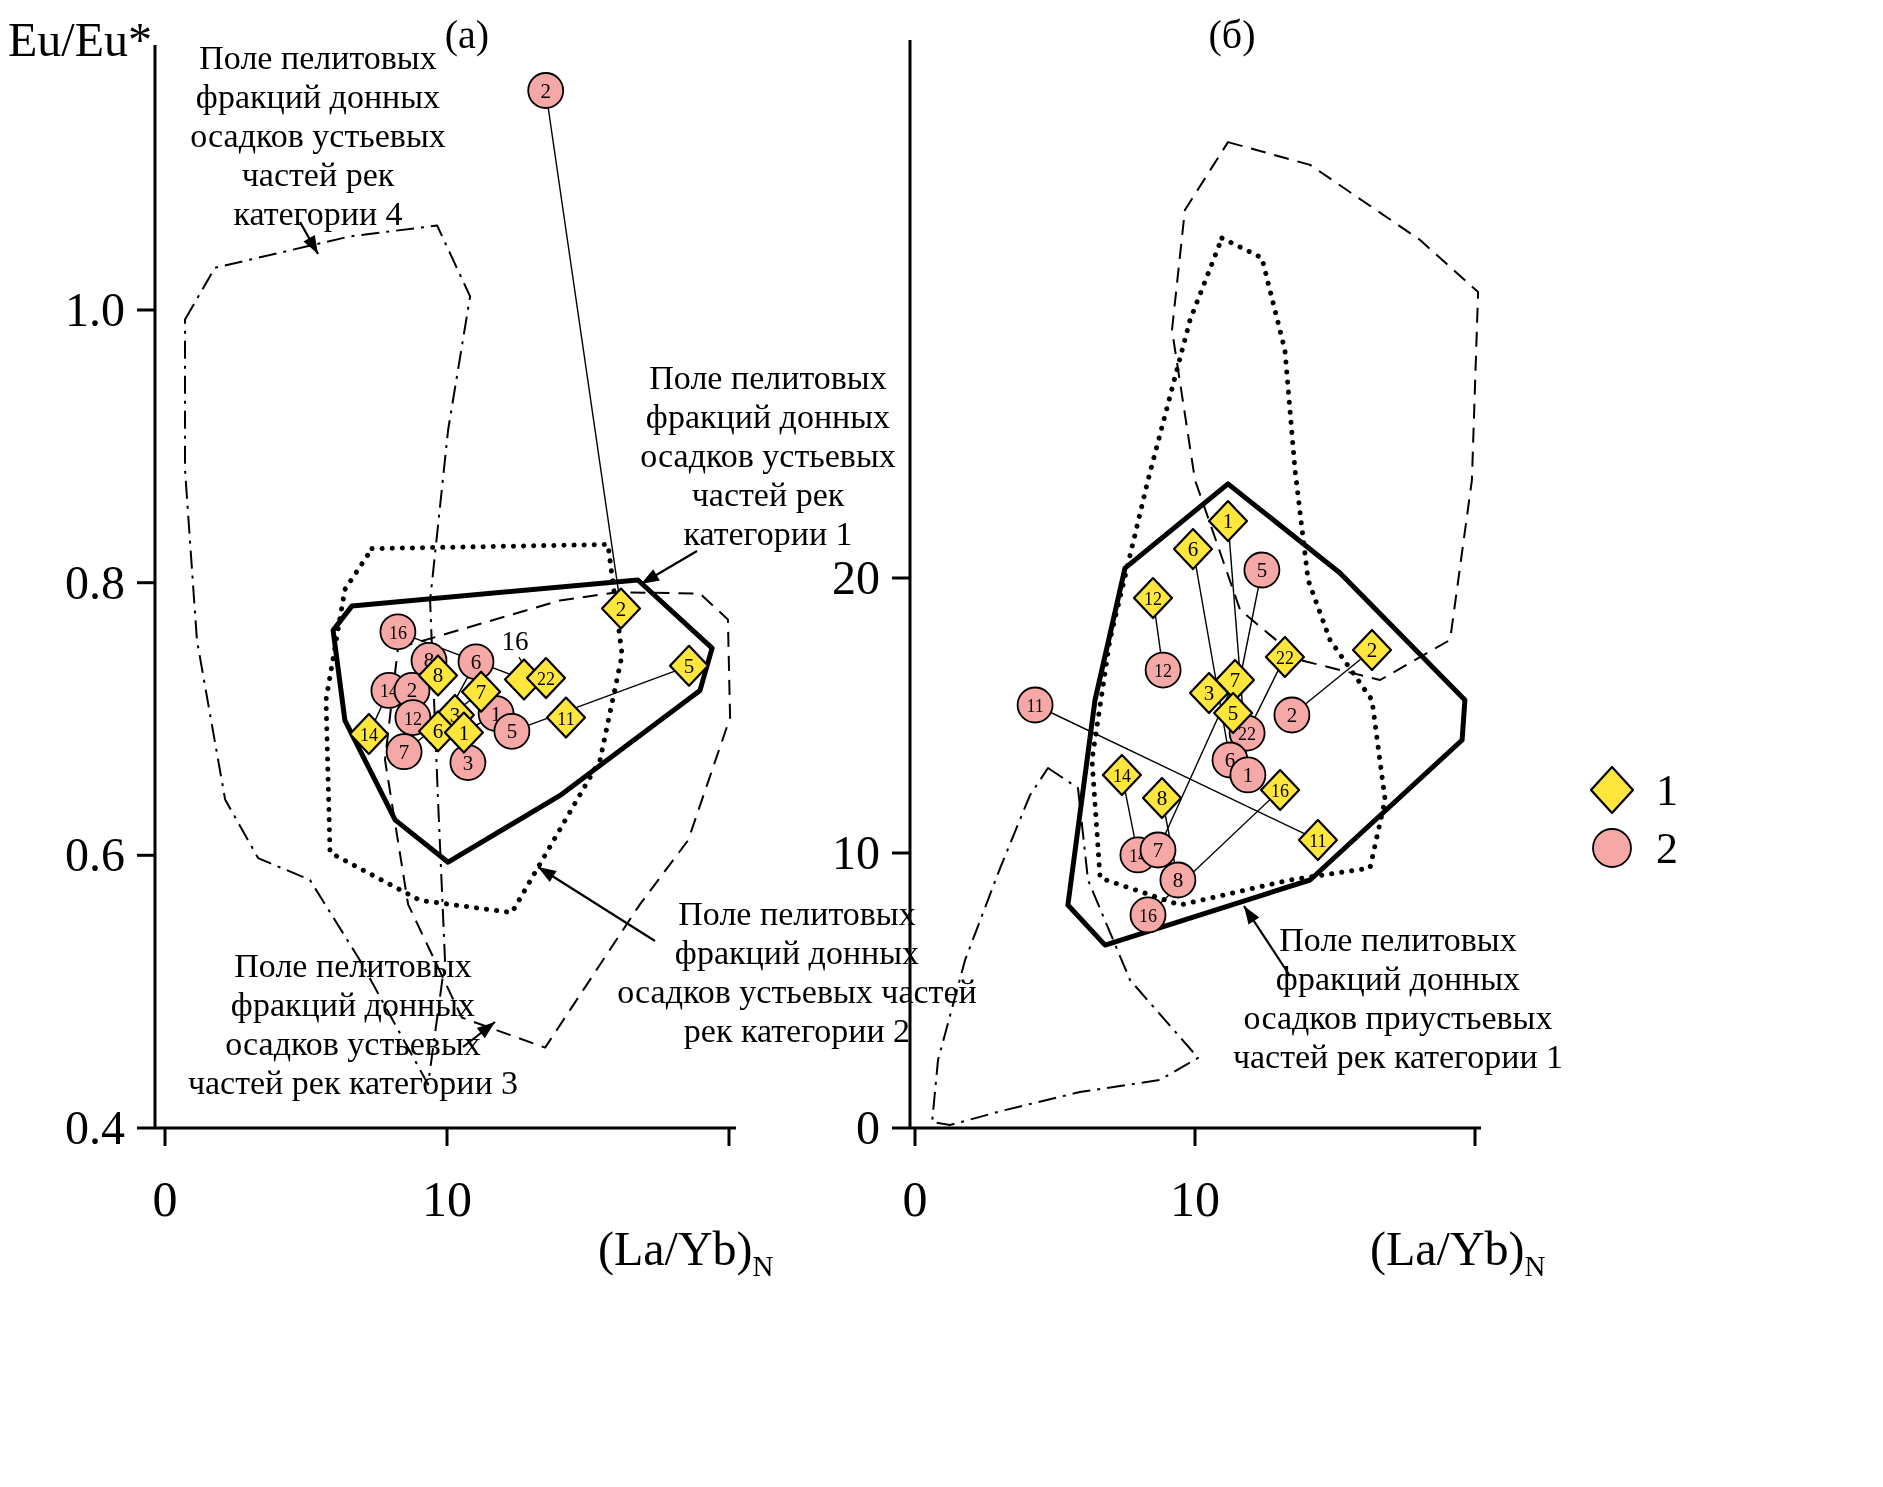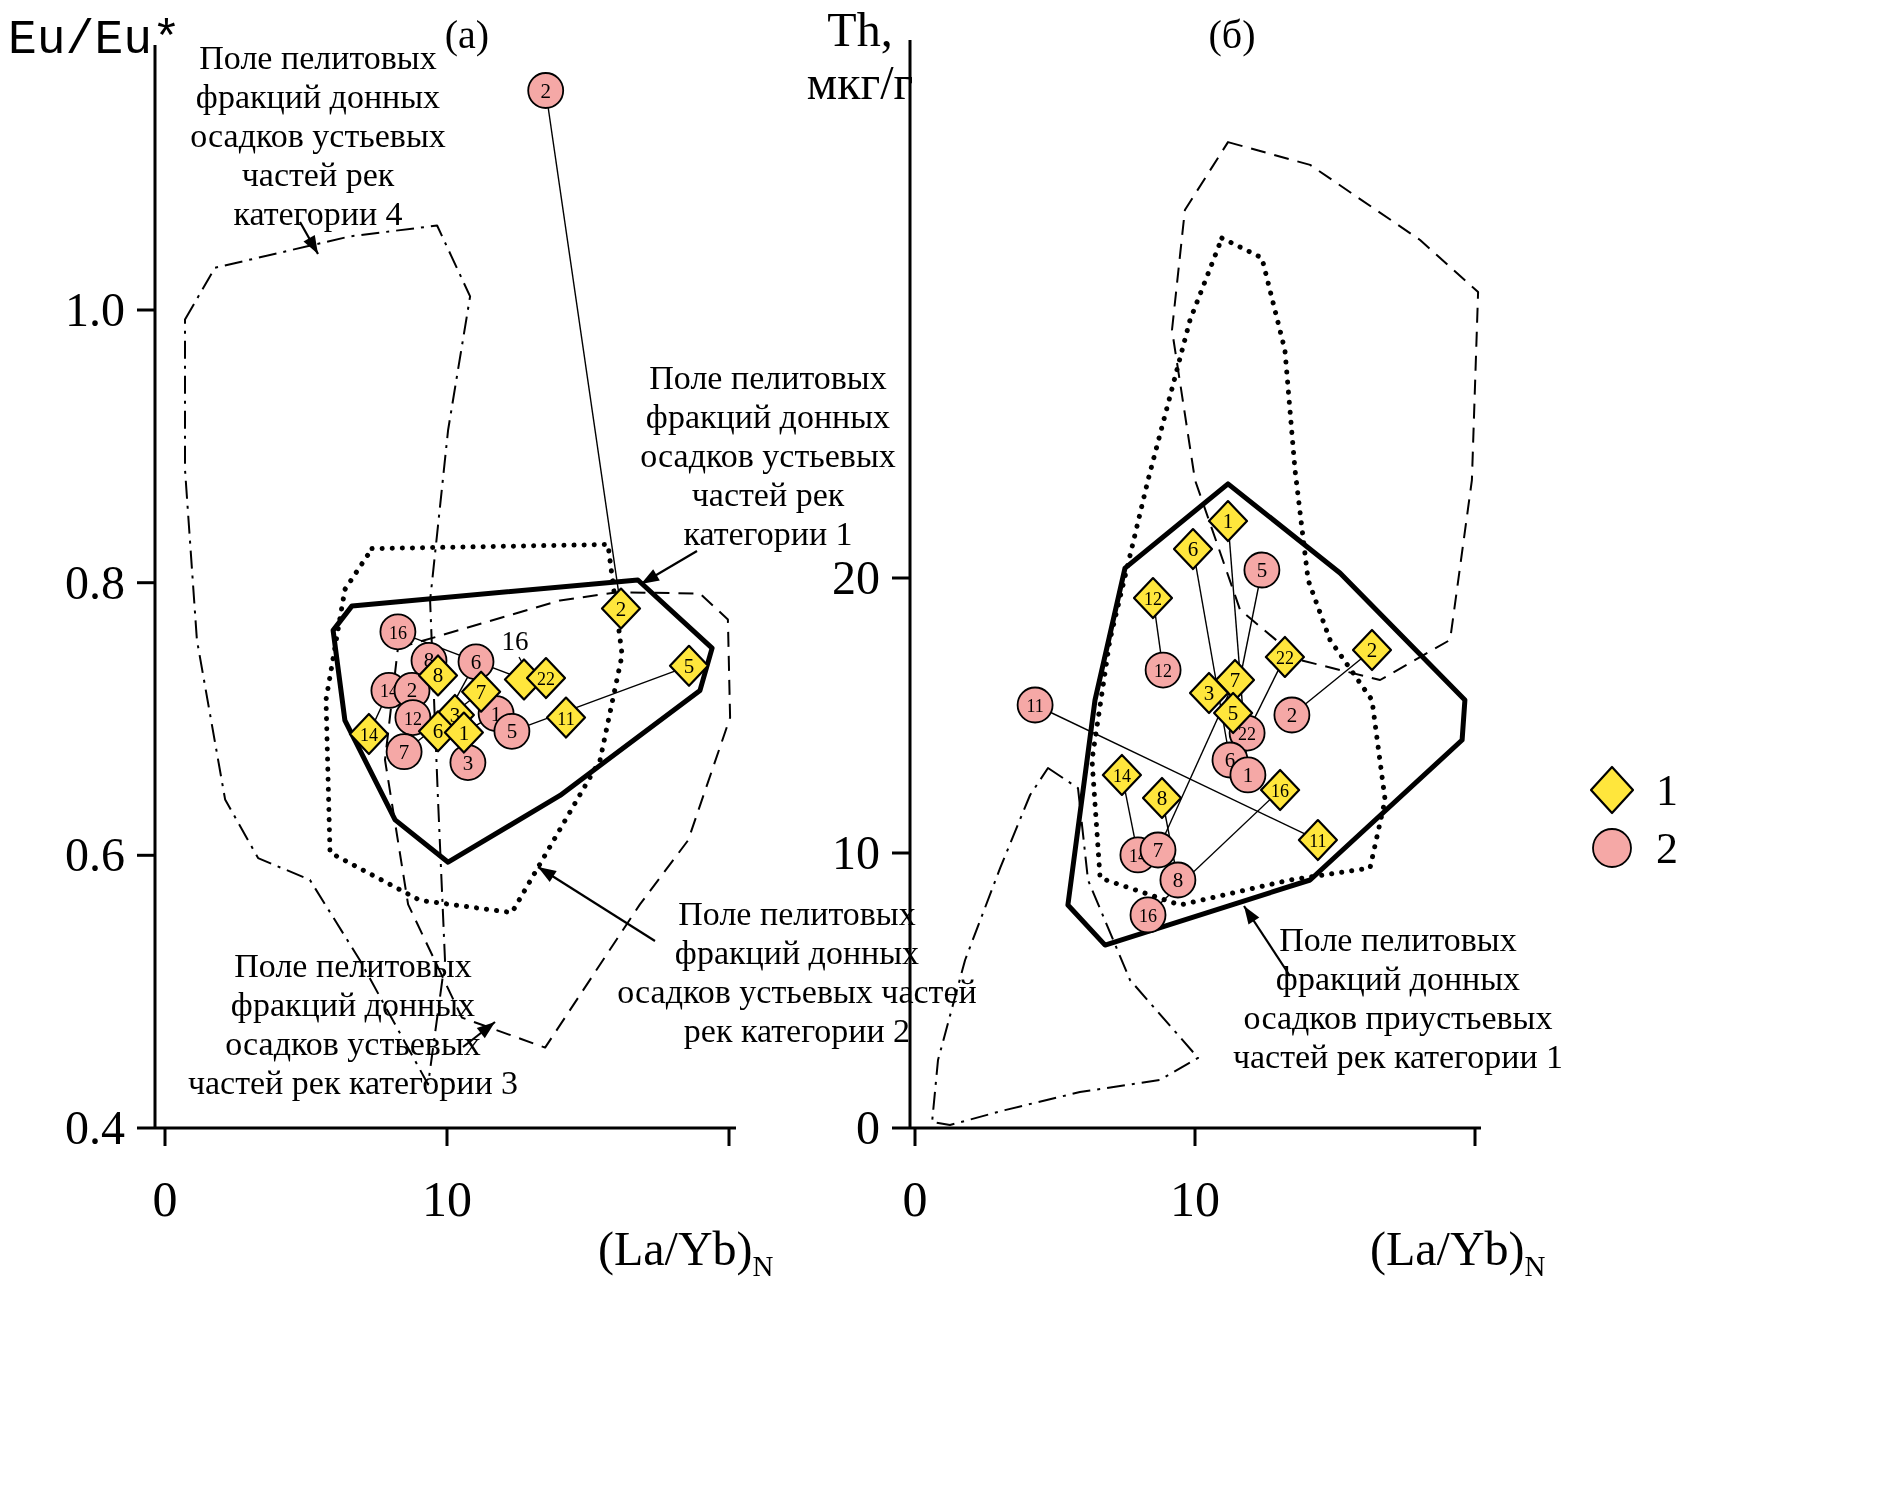--- a/index.html
+++ b/index.html
@@ -198,24 +198,22 @@
       <line x1="463" y1="1047" x2="495" y2="1022" stroke="#000" stroke-width="2.2"></line>
       <polygon points="495,1022 484.8,1038.2 476.8,1028.0" fill="#000"></polygon>
       <line x1="1290" y1="976" x2="1244" y2="906" stroke="#000" stroke-width="2.2"></line>
       <polygon points="1244,906 1259.3,917.5 1248.5,924.6" fill="#000"></polygon>
       <path d="M 1612 767 L 1633 790 L 1612 813 L 1591 790 Z" fill="#ffe63c" stroke="#000" stroke-width="2.2" stroke-linejoin="round"></path>
       <text x="1656" y="805" font-size="44" text-anchor="start">1</text>
       <circle cx="1612" cy="848" r="19" fill="#f5a8a6" stroke="#000" stroke-width="1.8"></circle>
       <text x="1656" y="863" font-size="44" text-anchor="start">2</text>
     </svg>
 
-  <div class="axis-label" style="left:8px; top:14px;font-family:Liberation Mono, monospace;">Eu/Eu*</div>
-
-  <div class="axis-label" style="left:778px; top:4px; width:164px; text-align:center;">Th,
-мкг/г</div>
+  <div class="axis-label" style="left:8px; top:14px;">Eu/Eu*</div>
+
 
   <div class="axis-label" style="left:598px; top:1170px;">
     <span>(La/Yb)</span><span class="subn">N</span>
   </div>
 
   <div class="axis-label" style="left:1370px; top:1170px;">
     <span>(La/Yb)</span><span class="subn">N</span>
   </div>
 
   <div class="ann" style="left:168px; top:38px; width:300px;">Поле пелитовых

